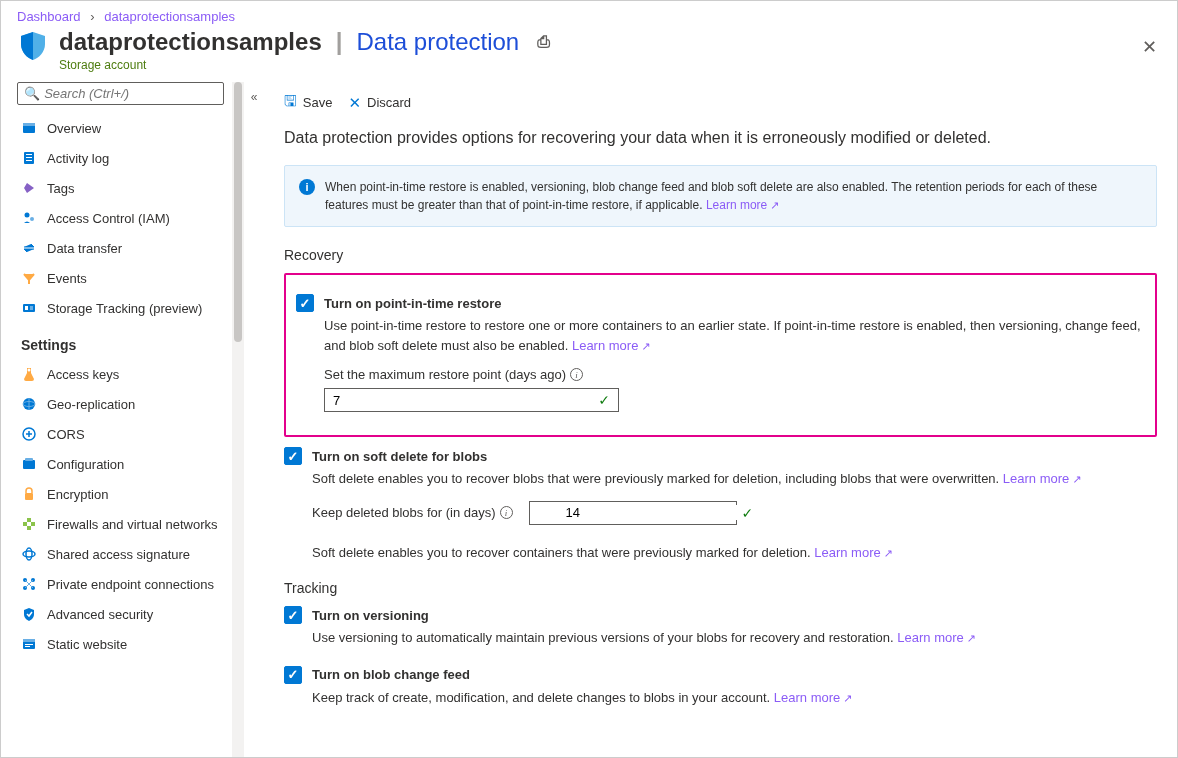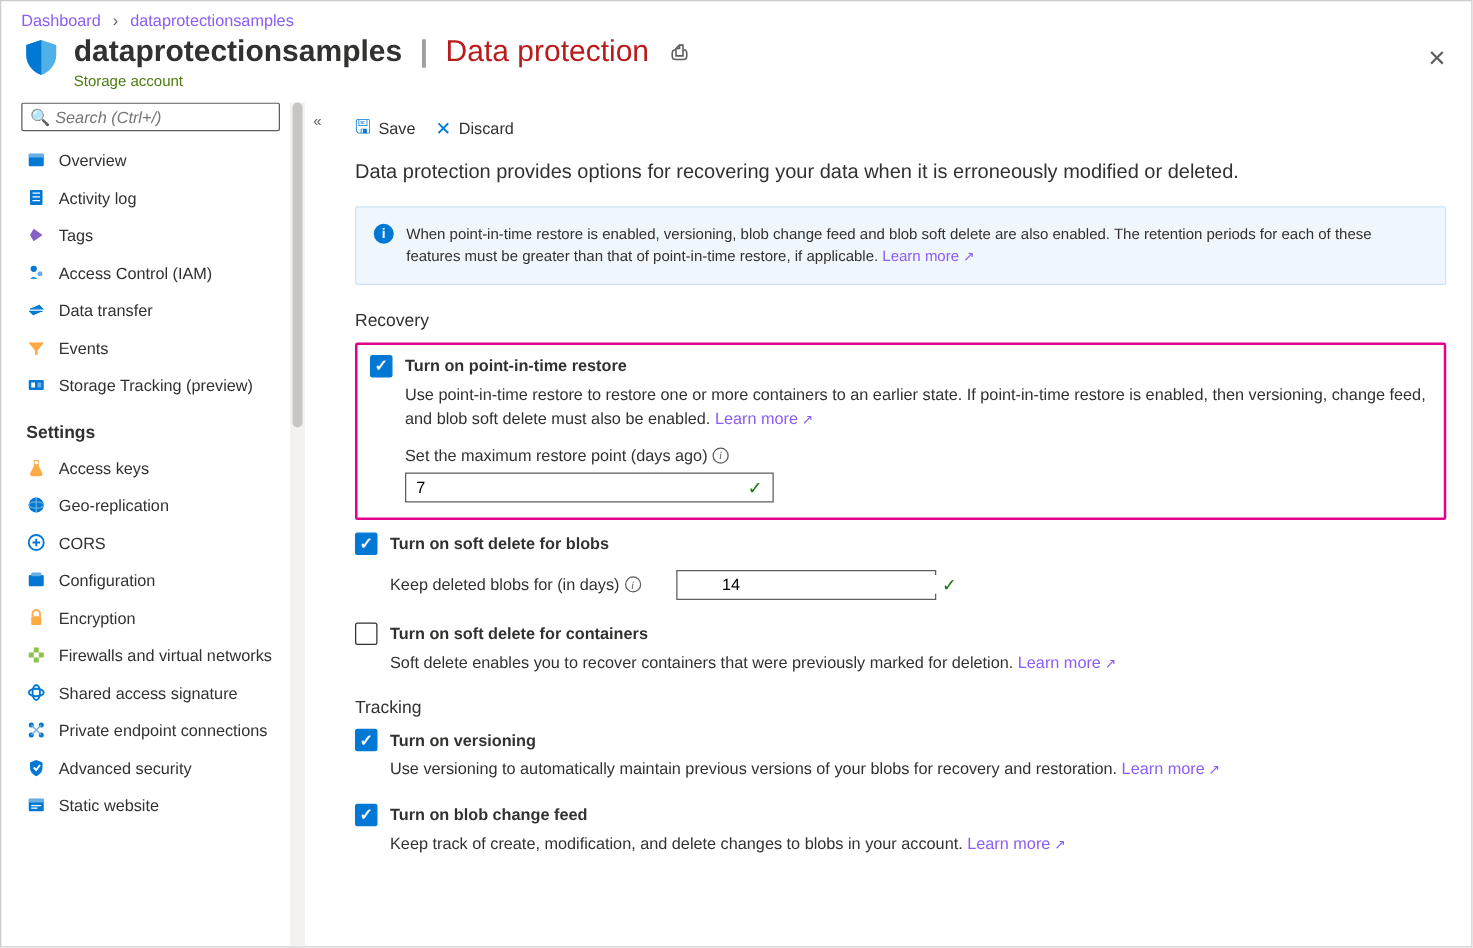--- a/index.html
+++ b/index.html
@@ -7,21 +7,21 @@
 a { color: #8b5cf6; text-decoration: none; cursor: pointer; }
 
 
 .breadcrumb { padding: 8px 16px 4px; font-size: 13px; }
 .breadcrumb span.sep { margin: 0 6px; color: #605e5c; }
 
 
 .header { display: flex; align-items: flex-start; padding: 0 16px 10px; position: relative; }
 .shield { width: 32px; height: 32px; margin-right: 10px; margin-top: 2px; }
 .title-block h1 { font-size: 24px; font-weight: 600; color: #323130; display: flex; align-items: center; gap: 10px; }
-.title-block .light { font-weight: 400; color: #b91c1c; }
+.title-block .light { font-weight: 400; color: #1d4ed8; }
 .title-block .sub { font-size: 12px; color: #4d7c0f; margin-top: 2px; }
 .print-icon { font-size: 16px; color: #605e5c; cursor: pointer; margin-left: 8px; }
 .close-x { position: absolute; right: 20px; top: 8px; font-size: 18px; color: #605e5c; cursor: pointer; }
 
 
 .layout { display: flex; height: calc(100% - 70px); }
 .sidebar-wrap { width: 243px; display: flex; border-right: 0; }
 .sidebar { flex: 1; padding: 0 8px 0 16px; overflow-y: auto; }
 .scrollbar { width: 12px; background: #f3f2f1; position: relative; }
 .scroll-thumb { position: absolute; top: 0; left: 2px; width: 8px; height: 260px; background: #c8c6c4; border-radius: 4px; }
@@ -41,37 +41,37 @@
 .tool-btn { display: flex; align-items: center; gap: 6px; cursor: pointer; font-size: 13px; }
 .tool-btn .ic { color: #0078d4; font-size: 15px; }
 
 .intro { font-size: 16px; color: #323130; margin-bottom: 18px; }
 
 .info-box { background: #eff6fc; border: 1px solid #cce4f6; padding: 12px 14px; display: flex; gap: 10px; font-size: 12px; line-height: 1.5; margin-bottom: 20px; border-radius: 2px; }
 .info-ic { width: 16px; height: 16px; background: #0078d4; color: #fff; border-radius: 50%; display: flex; align-items: center; justify-content: center; font-size: 11px; font-weight: bold; flex-shrink: 0; margin-top: 1px; }
 
 .section-title { font-size: 14px; font-weight: 400; margin-bottom: 10px; }
 
-.highlighted { border: 2px solid #e3008c; padding: 8px 10px; margin-bottom: 10px; border-radius: 2px; }
+.highlighted { border: 2px solid #e3008c; padding: 19px 10px; margin-bottom: 10px; border-radius: 2px; }
 
 .option { margin-bottom: 18px; }
 .opt-head { display: flex; align-items: center; gap: 10px; }
 .checkbox { width: 18px; height: 18px; border: 1px solid #323130; border-radius: 2px; display: flex; align-items: center; justify-content: center; flex-shrink: 0; cursor: pointer; }
 .checkbox.checked { background: #0078d4; border-color: #0078d4; color: #fff; }
 .checkbox.checked::after { content: "✓"; font-size: 13px; font-weight: bold; }
 .opt-label { font-weight: 600; font-size: 13px; }
 .opt-desc { font-size: 13px; color: #323130; margin-left: 28px; margin-top: 4px; line-height: 1.5; }
 .opt-field { margin-left: 28px; margin-top: 12px; }
 .field-label { font-size: 13px; margin-bottom: 6px; display: flex; align-items: center; gap: 4px; }
 .info-circle { width: 13px; height: 13px; border: 1px solid #605e5c; border-radius: 50%; display: inline-flex; align-items: center; justify-content: center; font-size: 9px; font-style: italic; color: #605e5c; cursor: default; font-family: Georgia, serif; }
 .num-input { display: flex; align-items: center; border: 1px solid #605e5c; padding: 3px 8px; width: 295px; justify-content: space-between; }
 .num-input.narrow { width: 208px; padding-left: 36px; }
 .num-input input { border: none; outline: none; font-size: 13px; flex: 1; }
 .check-mark { color: #107c10; font-size: 14px; }
-.inline-row { display: flex; align-items: center; gap: 28px; margin-left: 28px; margin-top: 12px; }
+.inline-row { display: flex; align-items: center; gap: 16px; margin-left: 28px; margin-top: 12px; }
 .ext-link::after { content: " ↗"; font-size: 11px; }
 .sep-pipe { color: #a19f9d; margin: 0 4px; }
 </style>
 </head>
 <body>
 
 <div class="breadcrumb">
   <a>Dashboard</a>
   <span class="sep">›</span>
   <a>dataprotectionsamples</a>
@@ -320,37 +320,37 @@
           </div>
         </div>
       </div>
     </div>
 
     <div class="option">
       <div class="opt-head">
         <div class="checkbox checked"></div>
         <div class="opt-label">Turn on soft delete for blobs</div>
       </div>
+      <div class="opt-desc">
+        <span>Soft delete enables you to recover blobs that were previously marked for deletion, including blobs that were overwritten.</span>
+        <a class="ext-link">Learn more</a>
+      </div>
       <div class="inline-row">
         <div class="field-label" style="margin-bottom:0;">
           <span>Keep deleted blobs for (in days)</span>
           <span class="info-circle">i</span>
         </div>
         <div class="num-input narrow">
           <input value="14" style="">
           <span class="check-mark">✓</span>
         </div>
       </div>
     </div>
 
     <div class="option">
-      <div class="opt-head">
-        <div class="checkbox"></div>
-        <div class="opt-label">Turn on soft delete for containers</div>
-      </div>
       <div class="opt-desc">
         <span>Soft delete enables you to recover containers that were previously marked for deletion.</span>
         <a class="ext-link">Learn more</a>
       </div>
     </div>
 
     <div class="section-title">Tracking</div>
 
     <div class="option">
       <div class="opt-head">

